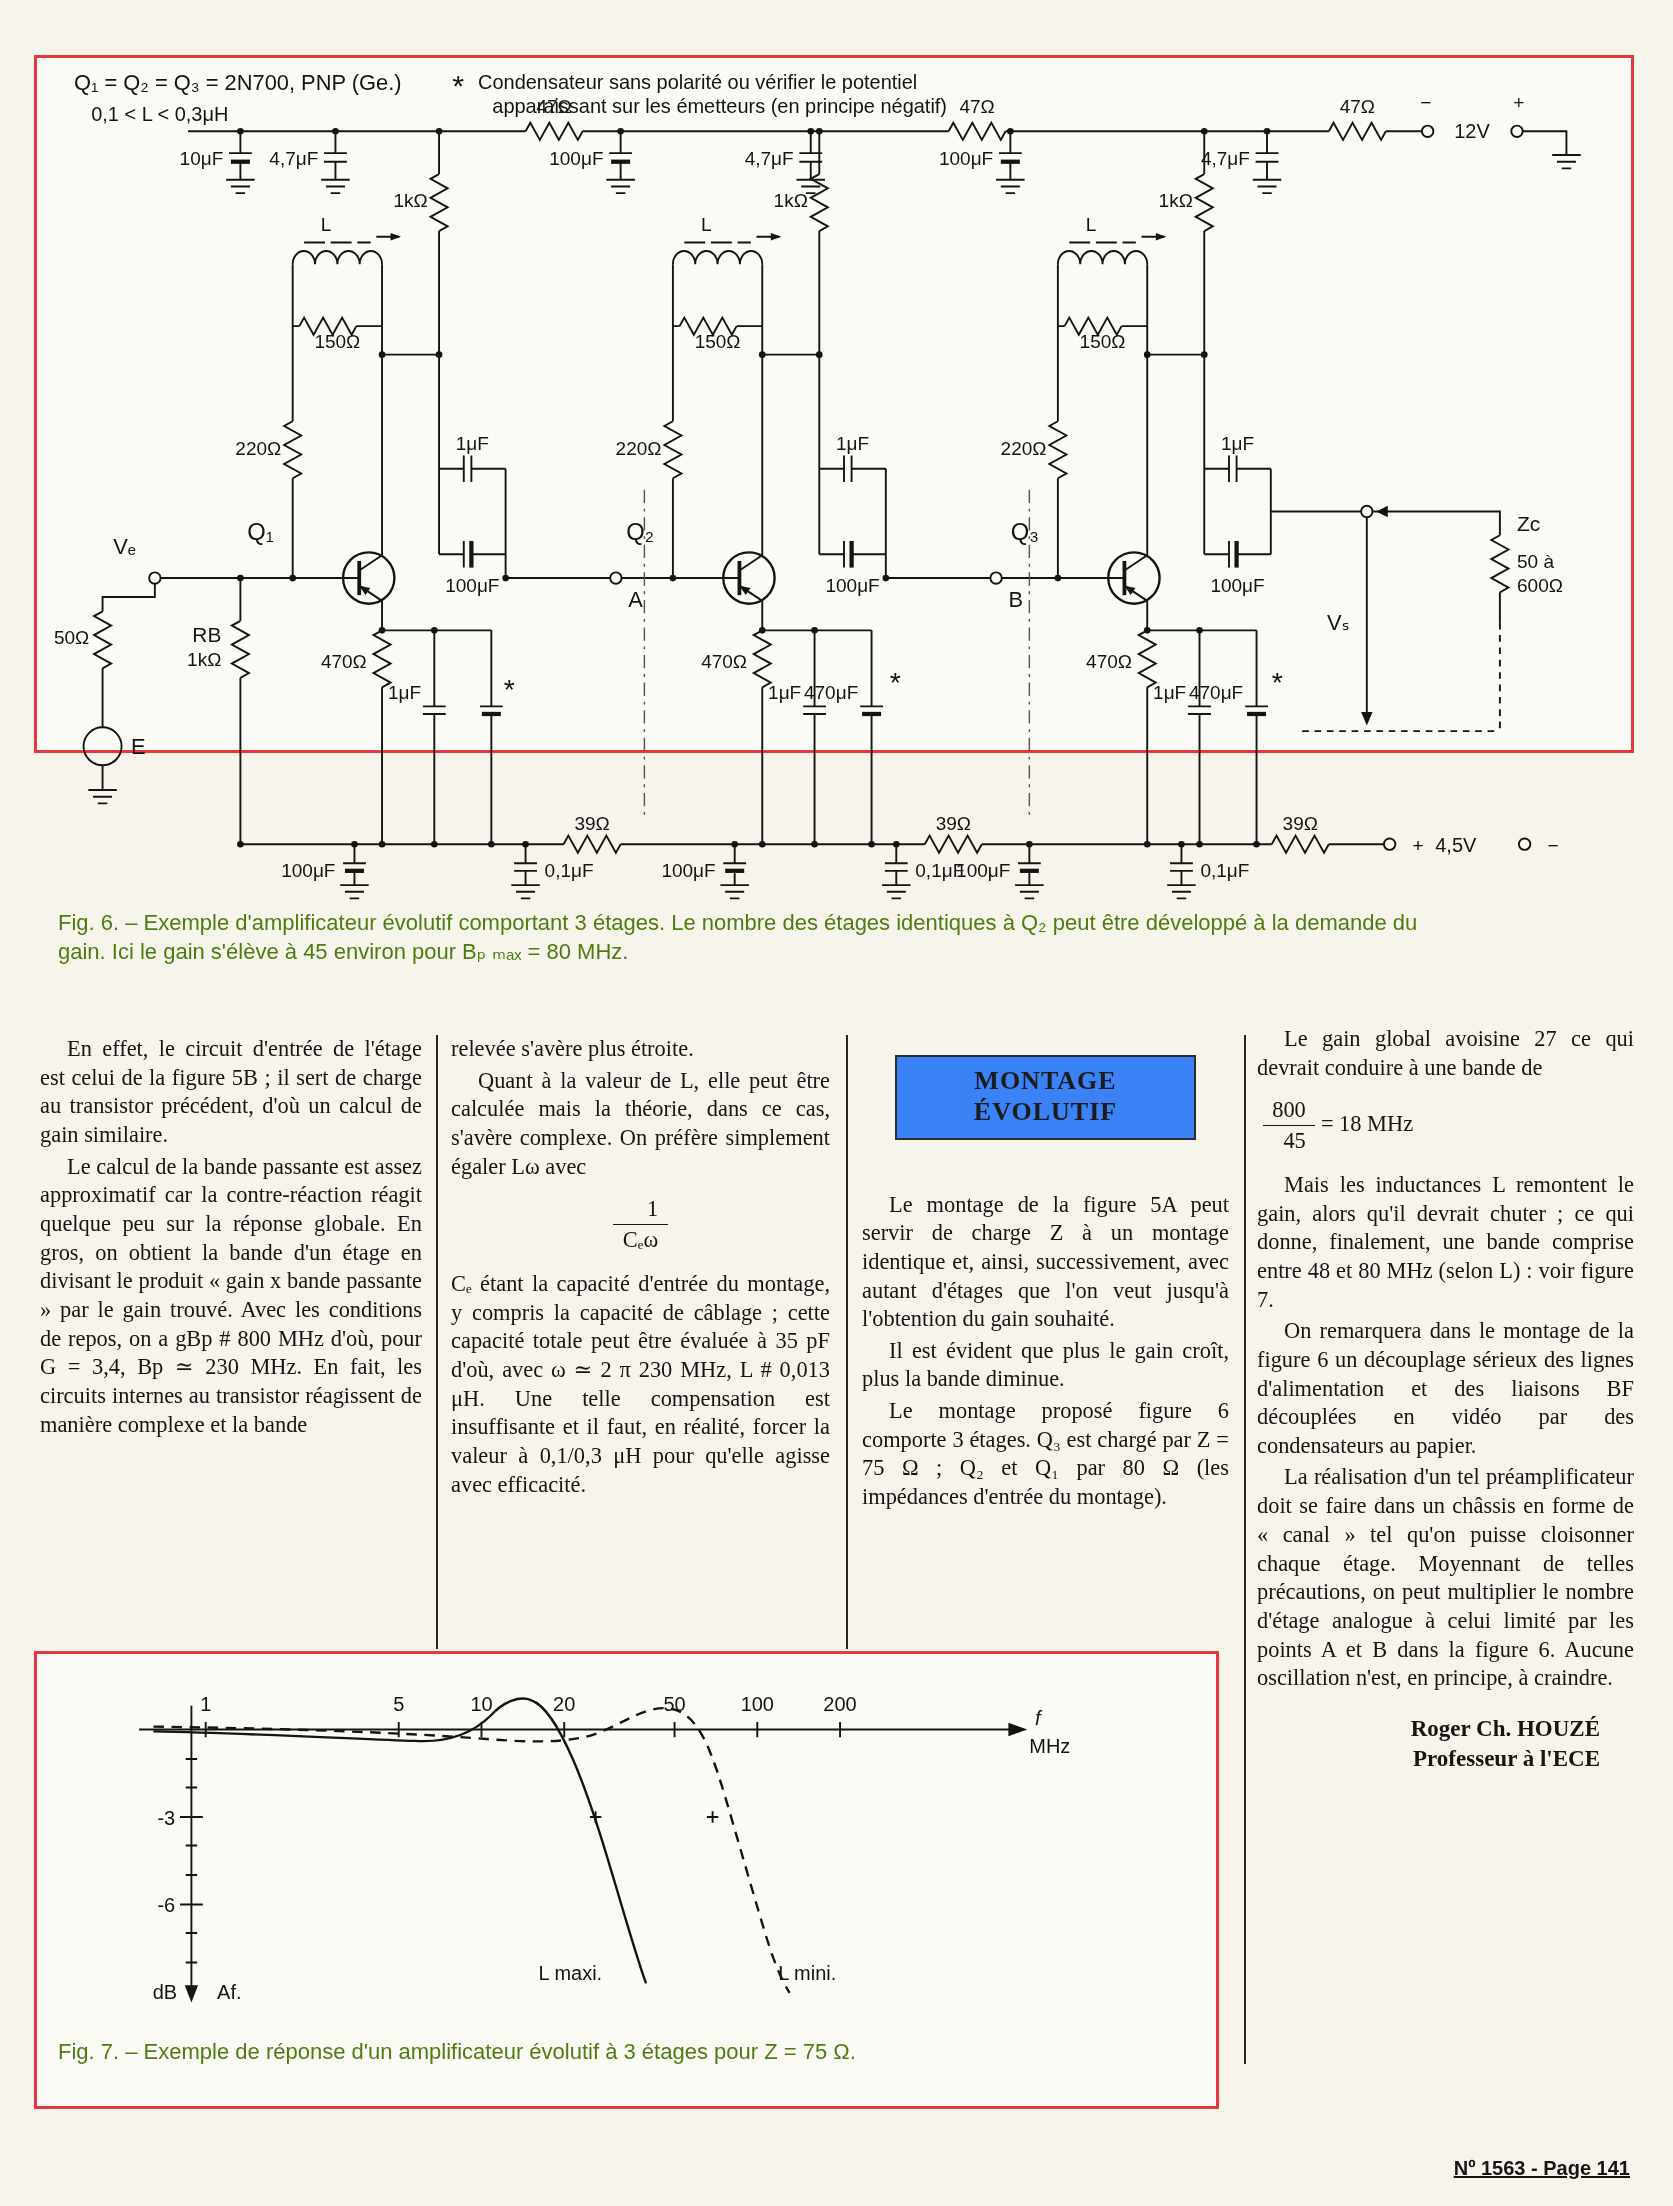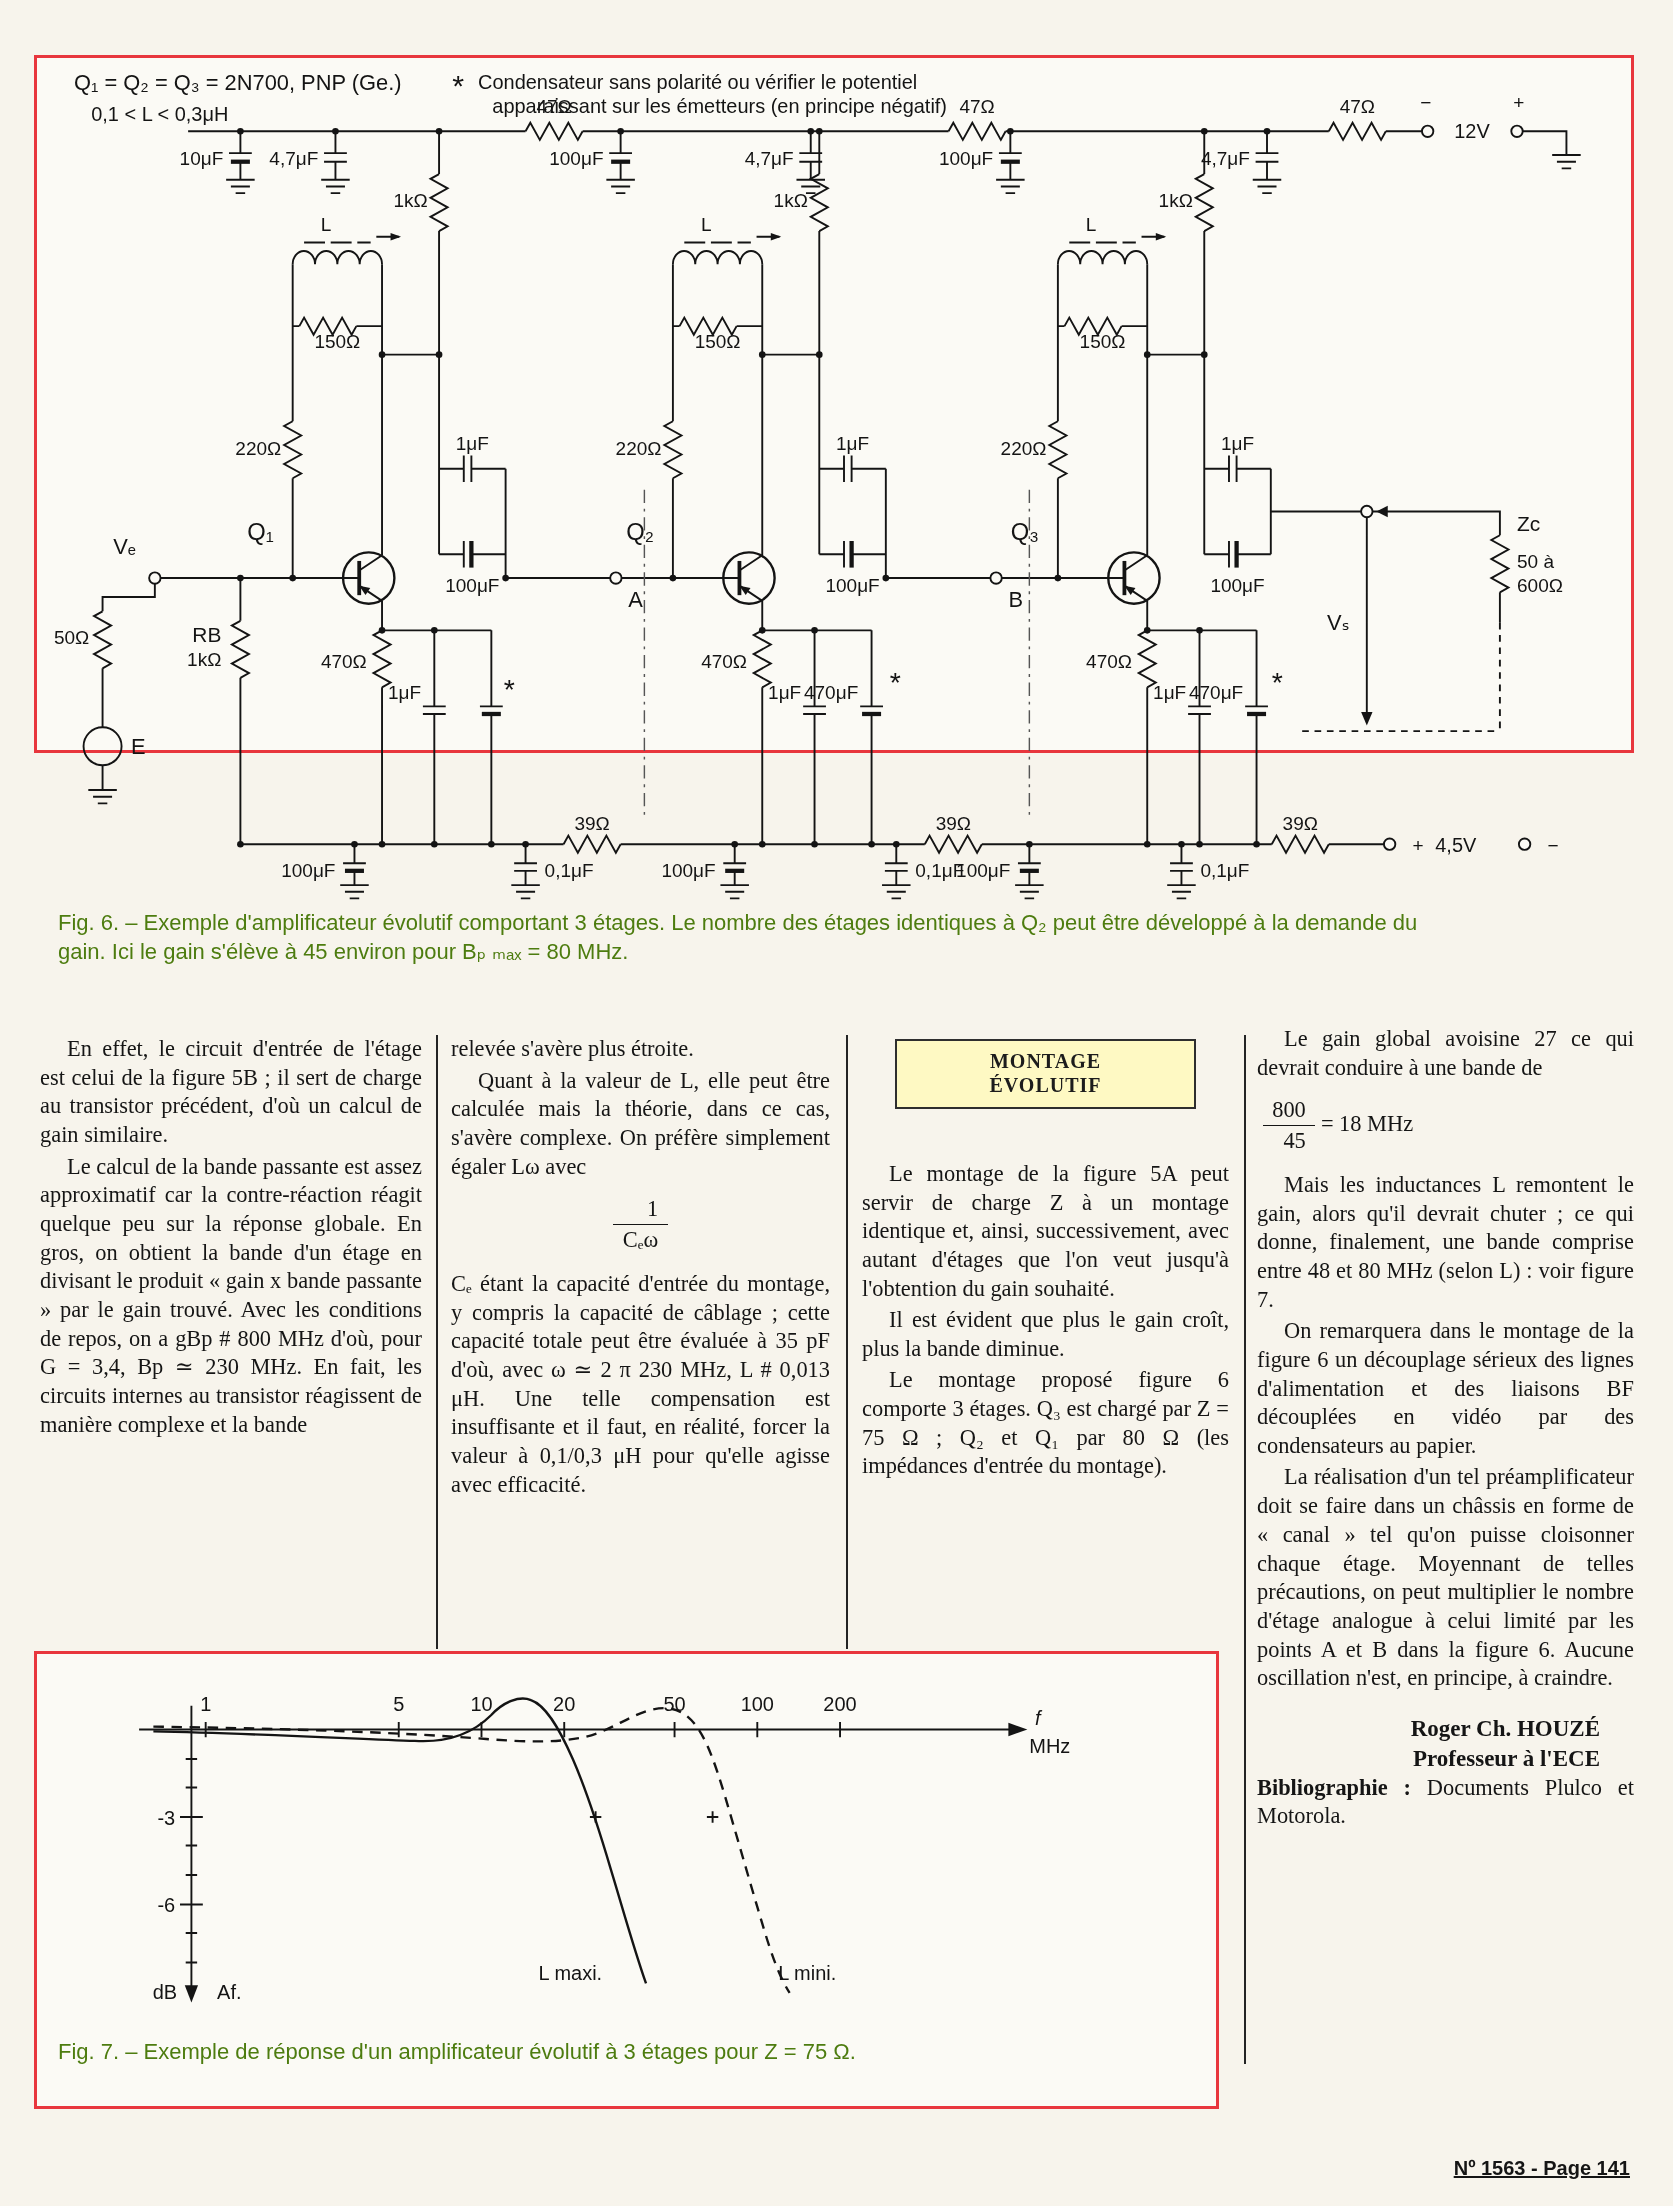--- a/index.html
+++ b/index.html
@@ -15,22 +15,22 @@
     font-family:"Liberation Sans","DejaVu Sans",sans-serif;
     font-weight:normal;font-size:22px;line-height:1.32;
     padding:1.9px 15px 0 21px;color:#4d7c0f;
   }
   svg text{font-family:"Liberation Sans","DejaVu Sans",sans-serif;fill:#141414;}
   .col{position:absolute;width:382px;font-size:22.4px;line-height:1.28;text-align:justify;}
   .col p{margin:0 0 2.9px;text-indent:27px;}
   .col p.noindent{text-indent:0;}
   .vrule{position:absolute;width:1.9px;background:#242424;}
   .pink-box{
-    width:297px;margin:4px auto 51px;border:2.9px solid #2e2e2e;background:#fef9c3;
-    text-align:center;padding:7.6px 0 9.5px;font-weight:bold;font-size:20px;line-height:1.22;
+    width:297px;margin:20px auto 51px;border:2.9px solid #2e2e2e;background:#3b82f6;
+    text-align:center;padding:7.6px 0 9.5px;font-weight:bold;font-size:26px;line-height:1.22;
     letter-spacing:1px;color:#1c1c1c;
   }
   .formula-line{text-align:center;margin:13.3px 0 15px;text-indent:0;}
   .frac{display:inline-block;vertical-align:middle;text-align:right;}
   .frac .num{display:block;border-bottom:1.9px solid #151515;padding:0 9.5px 1px;}
   .frac .den{display:block;padding:1px 9.5px 0;}
   .sig{ text-align:right;padding-right:34px;font-weight:bold;margin-top:21px;font-size:23px;line-height:1.3;text-indent:0;}
   .biblio{margin-top:27px;text-indent:0;}
   .biblio b{font-weight:bold;}
   #footer{
@@ -372,23 +372,20 @@
     </span>
     <span>= 18 MHz</span>
   </div>
   <p>Mais les inductances L remontent le gain, alors qu'il devrait chuter ; ce qui donne, finalement, une bande comprise entre 48 et 80 MHz (selon L) : voir figure 7.</p>
   <p>On remarquera dans le montage de la figure 6 un découplage sérieux des lignes d'alimentation et des liaisons BF découplées en vidéo par des condensateurs au papier.</p>
   <p>La réalisation d'un tel préamplificateur doit se faire dans un châssis en forme de « canal » tel qu'on puisse cloisonner chaque étage. Moyennant de telles précautions, on peut multiplier le nombre d'étage analogue à celui limité par les points A et B dans la figure 6. Aucune oscillation n'est, en principe, à craindre.</p>
   <div class="sig">
     <div>Roger Ch. HOUZÉ</div>
     <div>Professeur à l'ECE</div>
   </div>
-  <p class="biblio noindent">
-    <b>Bibliographie :</b><span> Documents Plulco et Motorola.</span>
-  </p>
 </div>
 
 <div id="fig7-box" class="redbox">
   <svg width="1166" height="377" viewBox="0 0 1226 396" style="display:block;margin:3.8px auto 0;">
     <g stroke="#141414" stroke-width="2" fill="none">
       <path d="M100,75 H1020"></path>
       <path d="M155,50 V348"></path>
       <path d="M170,67 V83 M373,67 V83 M460,67 V83 M547,67 V83 M663,67 V83 M750,67 V83 M837,67 V83"></path>
       <path d="M149,106 H161 M149,136 H161 M143,167 H167 M149,197 H161 M149,228 H161 M143,259 H167 M149,289 H161 M149,320 H161"></path>
       <path d="M115,77 C220,79 330,85 390,87 C425,89 452,78 470,60 C483,46 500,39 512,44 C527,49 541,72 556,106 C570,138 583,178 596,222 C607,258 620,305 633,342" stroke-width="2.5"></path>

